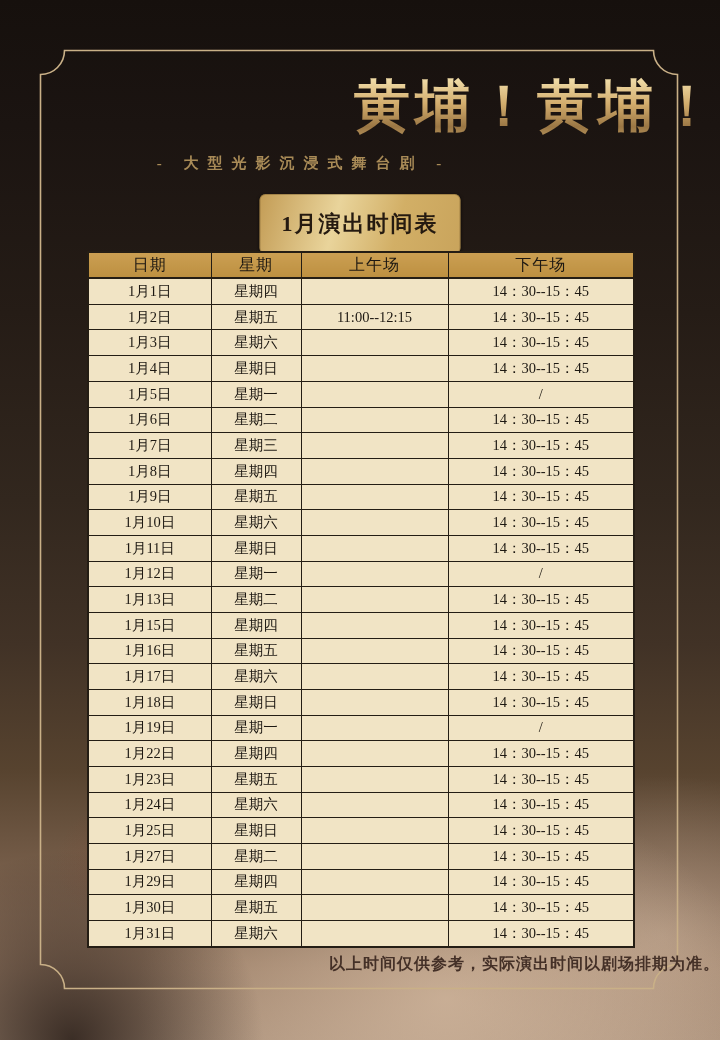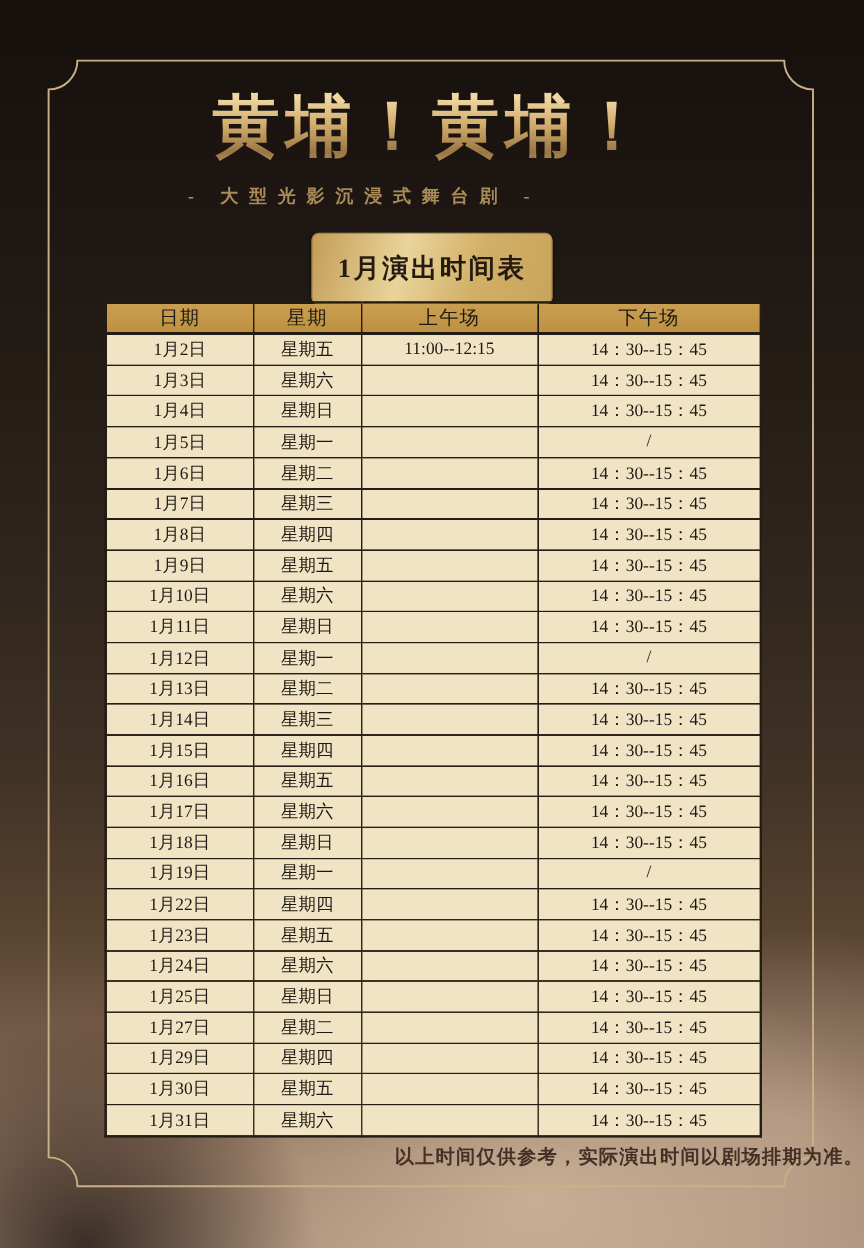--- a/index.html
+++ b/index.html
@@ -14,21 +14,21 @@
       radial-gradient(60% 28% at 62% 96%, rgba(226,200,174,0.60), rgba(226,200,174,0) 72%),
       radial-gradient(45% 22% at 92% 90%, rgba(205,180,158,0.50), rgba(205,180,158,0) 70%),
       linear-gradient(180deg,#16100d 0%, #1b1411 12%, #251c16 30%, #32271e 48%,
                       #413226 62%, #57432f 74%, #7a614d 85%, #9c8069 93%, #a98f79 100%);
   }
 
   
   .frame { position:absolute; inset:0; }
 
   .title {
-    position:absolute; top:76px; left:0; width:720px; text-align:center;
+    position:absolute; top:76px; left:0; width:720px; text-align:right;
     font-size:56px; font-weight:bold; letter-spacing:5px; line-height:1.1;
     color:#c8a566; text-shadow:0 1px 2px rgba(0,0,0,0.6);
   }
   @supports (-webkit-background-clip: text) {
     .title {
       background:linear-gradient(180deg,#eed9a4 8%, #d2ac6c 45%, #9a7644 82%, #b5935c 100%);
       -webkit-background-clip:text; background-clip:text;
       color:transparent; text-shadow:none;
     }
   }
@@ -107,20 +107,26 @@
     <thead>
       <tr>
         <th>日期</th>
         <th>星期</th>
         <th>上午场</th>
         <th>下午场</th>
       </tr>
     </thead>
     <tbody id="schedule-body">
         <tr>
+          <td>1月1日</td>
+          <td>星期四</td>
+          <td></td>
+          <td>14：30--15：45</td>
+        </tr>
+        <tr>
           <td>1月2日</td>
           <td>星期五</td>
           <td>11:00--12:15</td>
           <td>14：30--15：45</td>
         </tr>
         <tr>
           <td>1月3日</td>
           <td>星期六</td>
           <td></td>
           <td>14：30--15：45</td>
@@ -179,26 +185,20 @@
           <td></td>
           <td>/</td>
         </tr>
         <tr>
           <td>1月13日</td>
           <td>星期二</td>
           <td></td>
           <td>14：30--15：45</td>
         </tr>
         <tr>
-          <td>1月14日</td>
-          <td>星期三</td>
-          <td></td>
-          <td>14：30--15：45</td>
-        </tr>
-        <tr>
           <td>1月15日</td>
           <td>星期四</td>
           <td></td>
           <td>14：30--15：45</td>
         </tr>
         <tr>
           <td>1月16日</td>
           <td>星期五</td>
           <td></td>
           <td>14：30--15：45</td>

